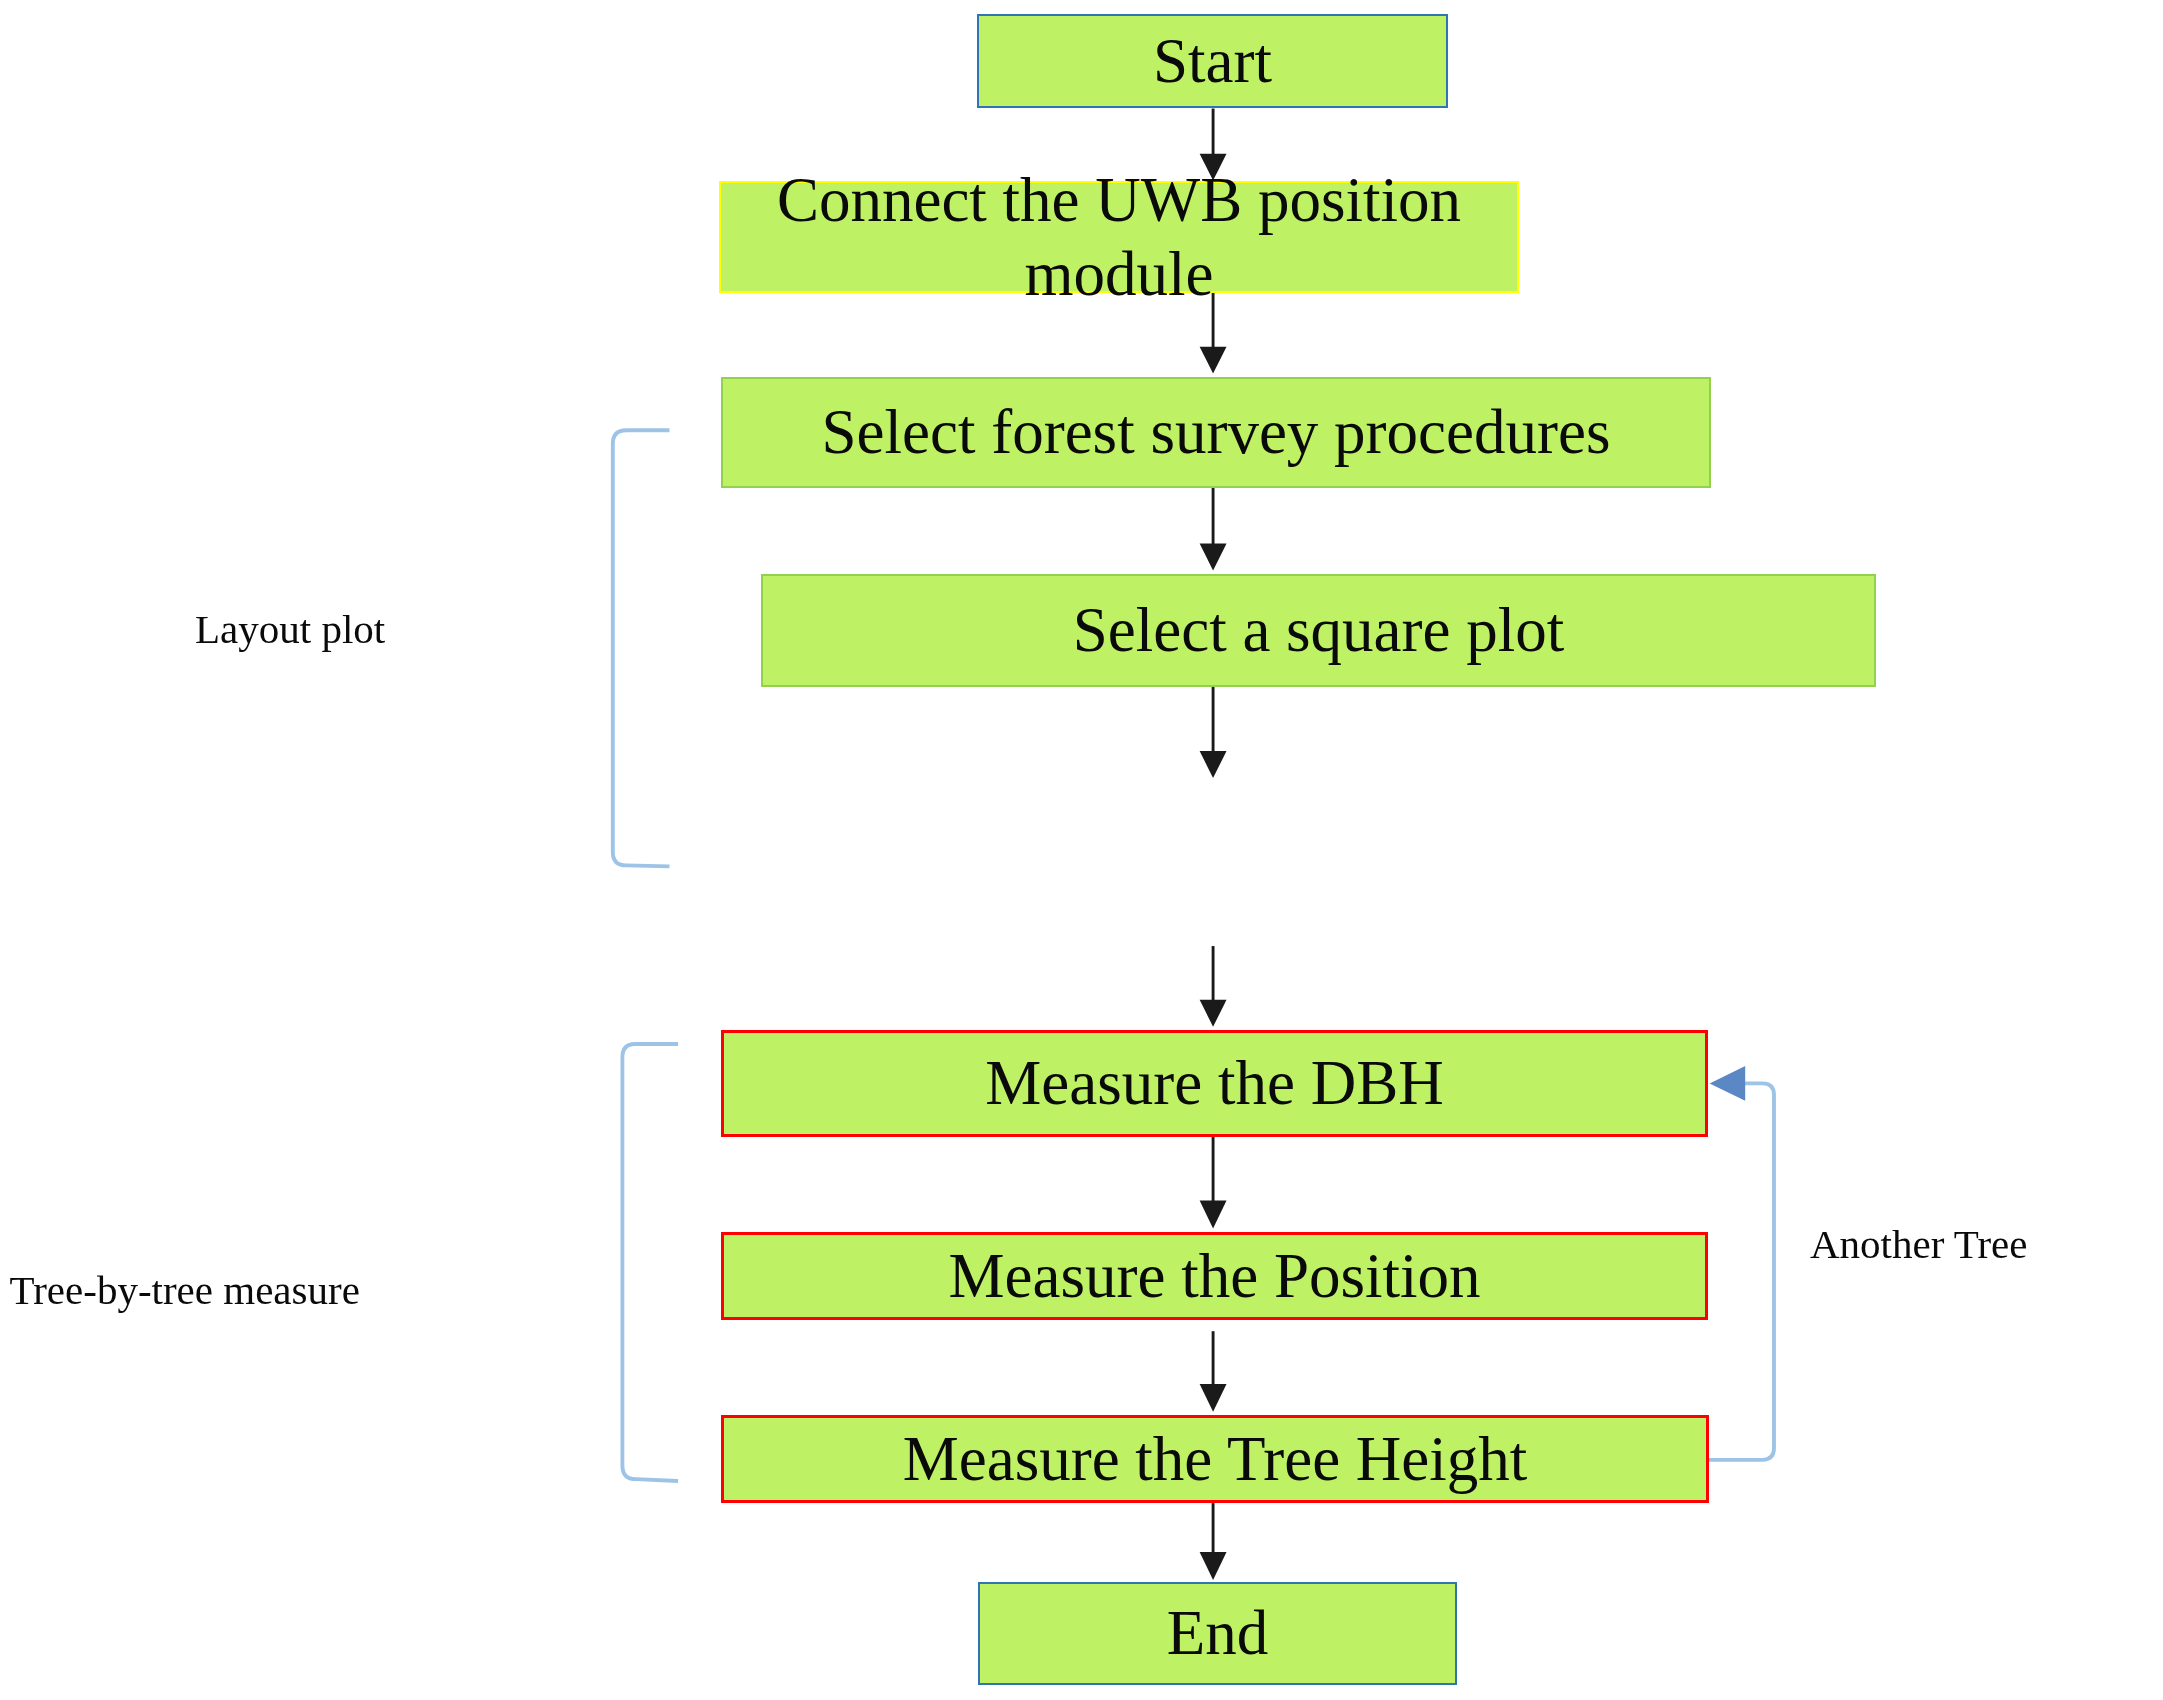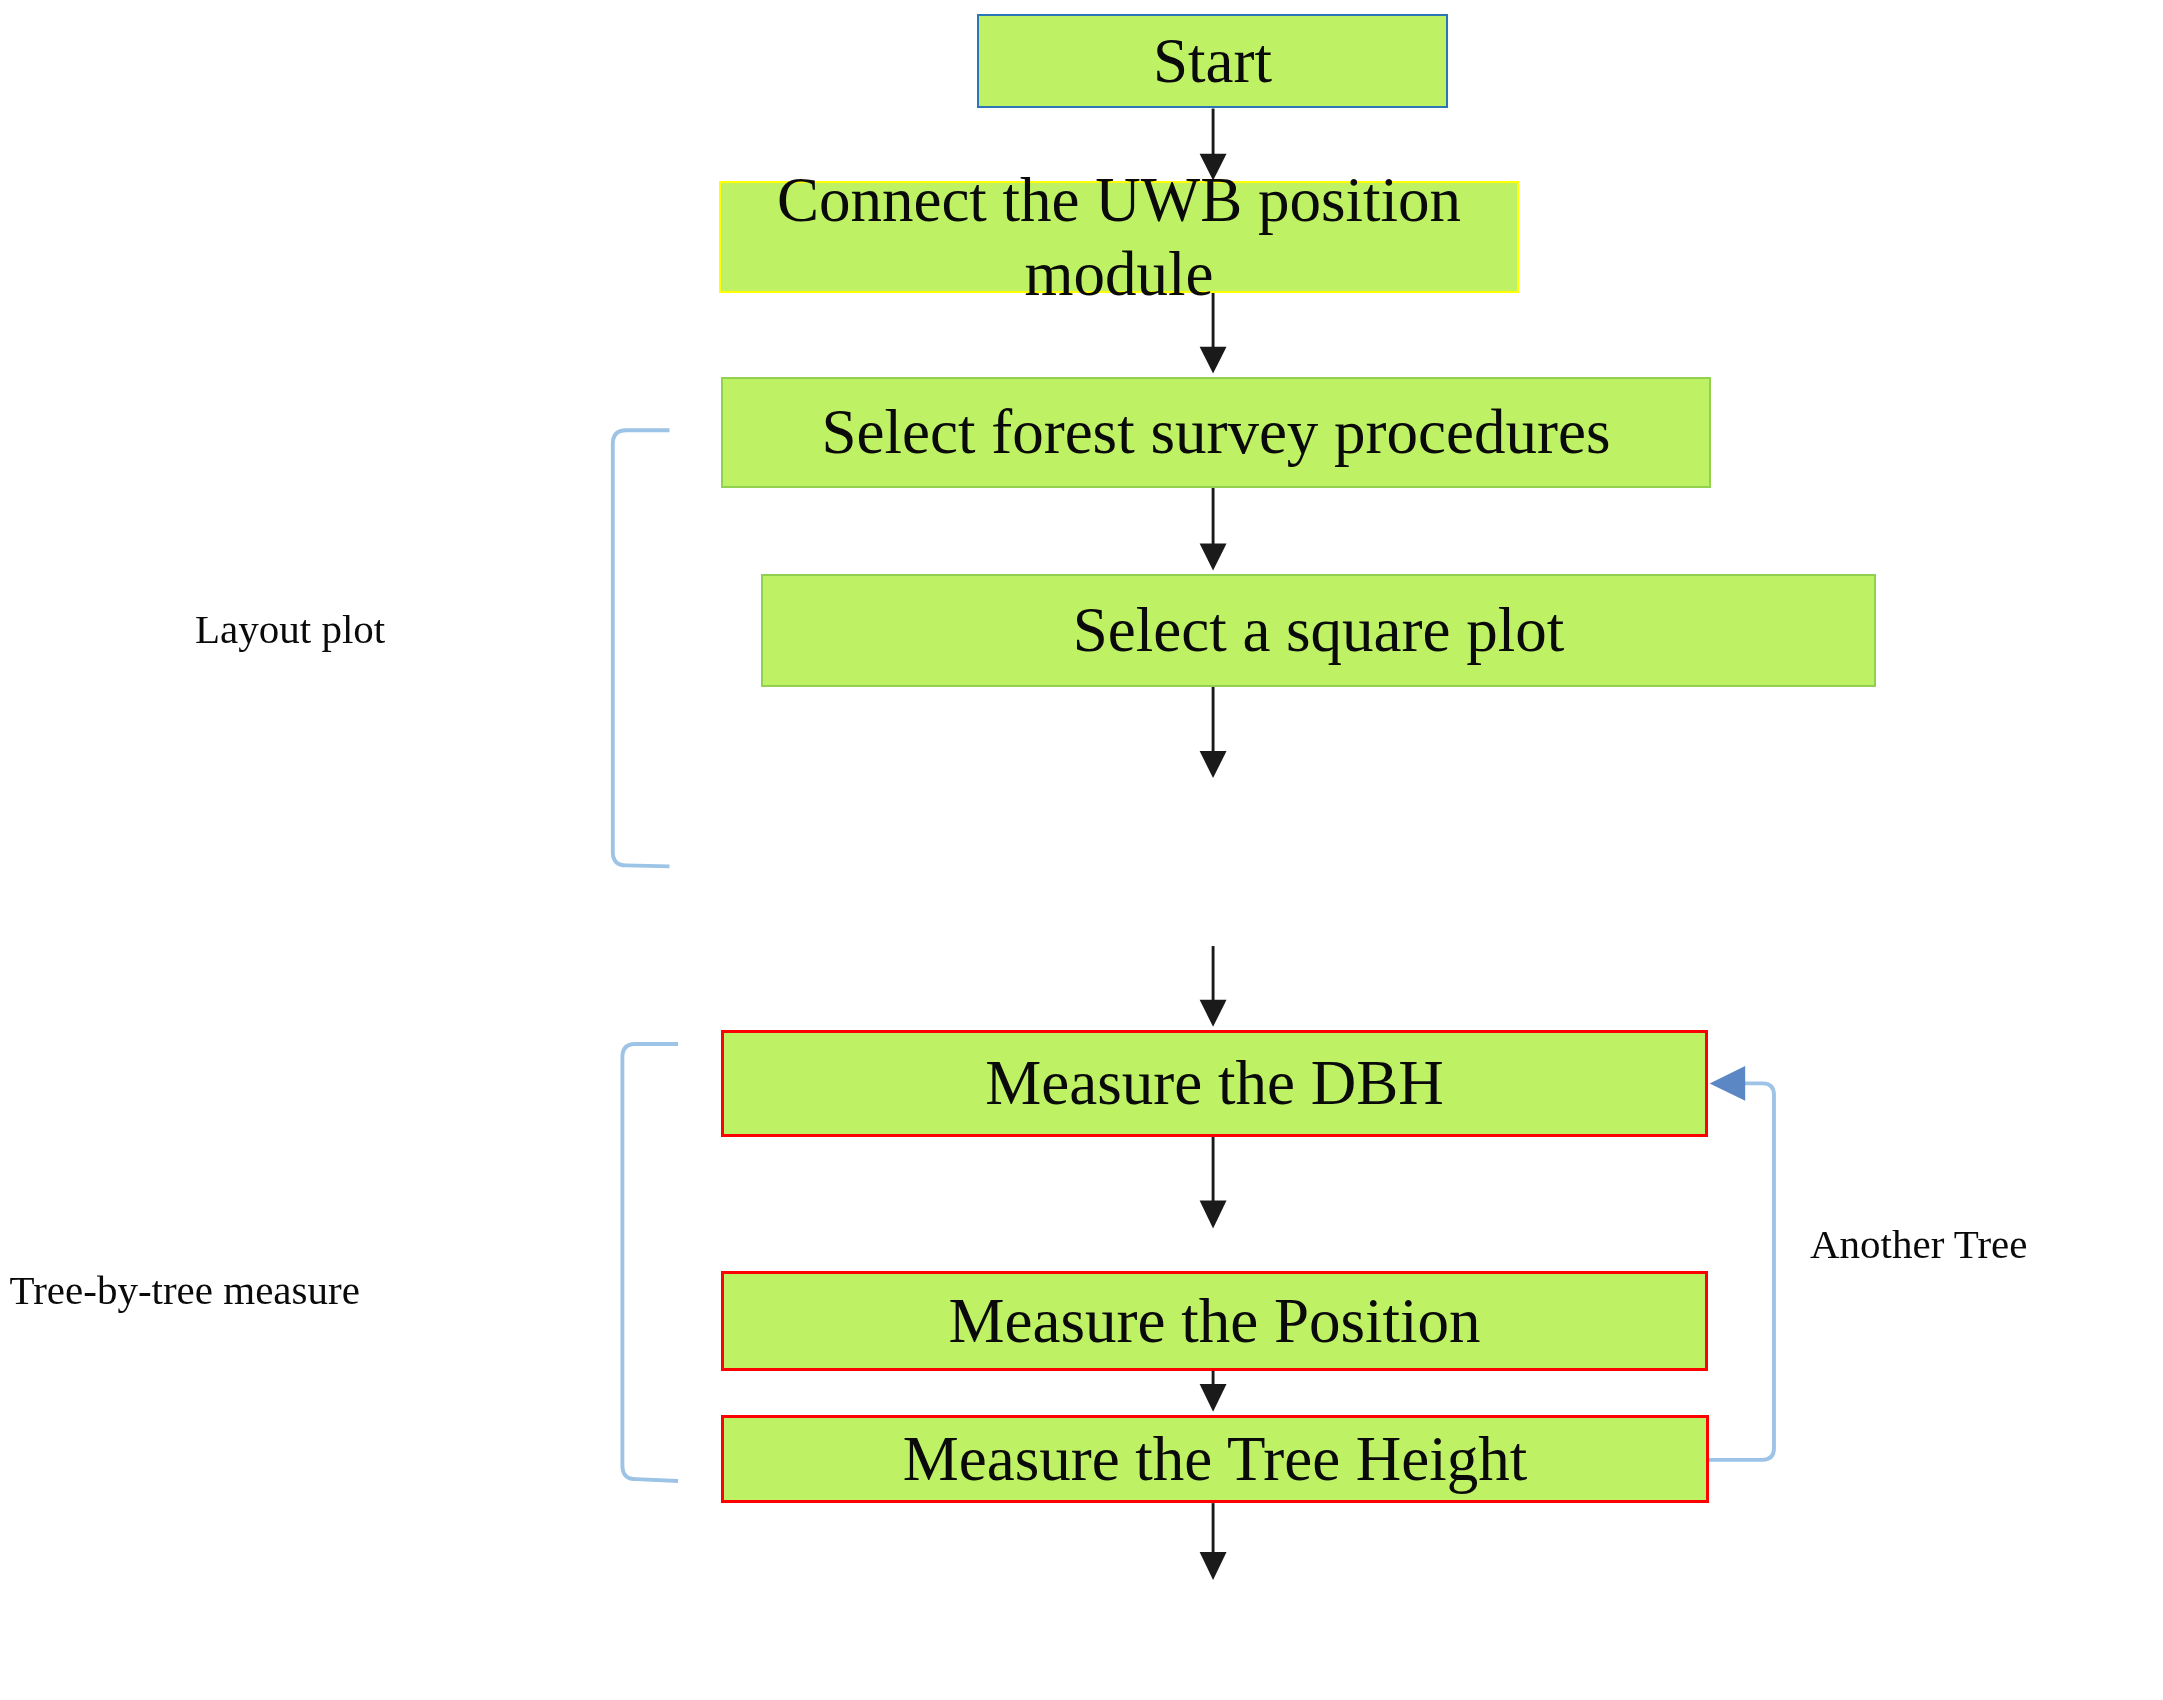--- a/index.html
+++ b/index.html
@@ -89,24 +89,25 @@
 
   <div class="node" style="left: 719px; top: 181px; width: 800px; height: 112px; border: 2.9px solid rgb(255, 255, 0);">Connect the UWB position module</div>
 
   <div class="node" style="left: 721px; top: 377px; width: 990px; height: 111px; border: 2.9px solid rgb(146, 208, 80); text-align: center;">Select forest survey procedures</div>
 
   <div class="node" style="left: 721px; top: 574px; width: 1115px; height: 113px; border: 2.9px solid rgb(146, 208, 80); margin-left: 40px;">Select a square plot</div>
 
 
   <div class="node" style="left: 721px; top: 1030px; width: 987px; height: 107px; border: 3.8px solid rgb(255, 0, 0);">Measure the DBH</div>
 
-  <div class="node" style="left: 721px; top: 1232px; width: 987px; height: 100px; border: 3.8px solid rgb(255, 0, 0); margin-top: 39px;">Measure the Position</div>
+  <div class="node" style="left: 721px; top: 1232px; width: 987px; height: 88px; border: 3.8px solid rgb(255, 0, 0);">Measure the Position</div>
 
   <div class="node" style="left: 721px; top: 1415px; width: 988px; height: 88px; border: 3.8px solid rgb(255, 0, 0);">Measure the Tree Height</div>
 
+  <div class="node" style="left: 978px; top: 1582px; width: 479px; height: 103px; border: 2.9px solid rgb(46, 117, 182);">End</div>
 
   <div class="side-label" style="left:195px;top:607px;">Layout plot</div>
 
   <div class="side-label" style="left:9.6px;top:1268px;">Tree-by-tree measure</div>
 
   <div class="side-label" style="left:1810px;top:1222px;">Another Tree</div>
 
 </div>
 
 

